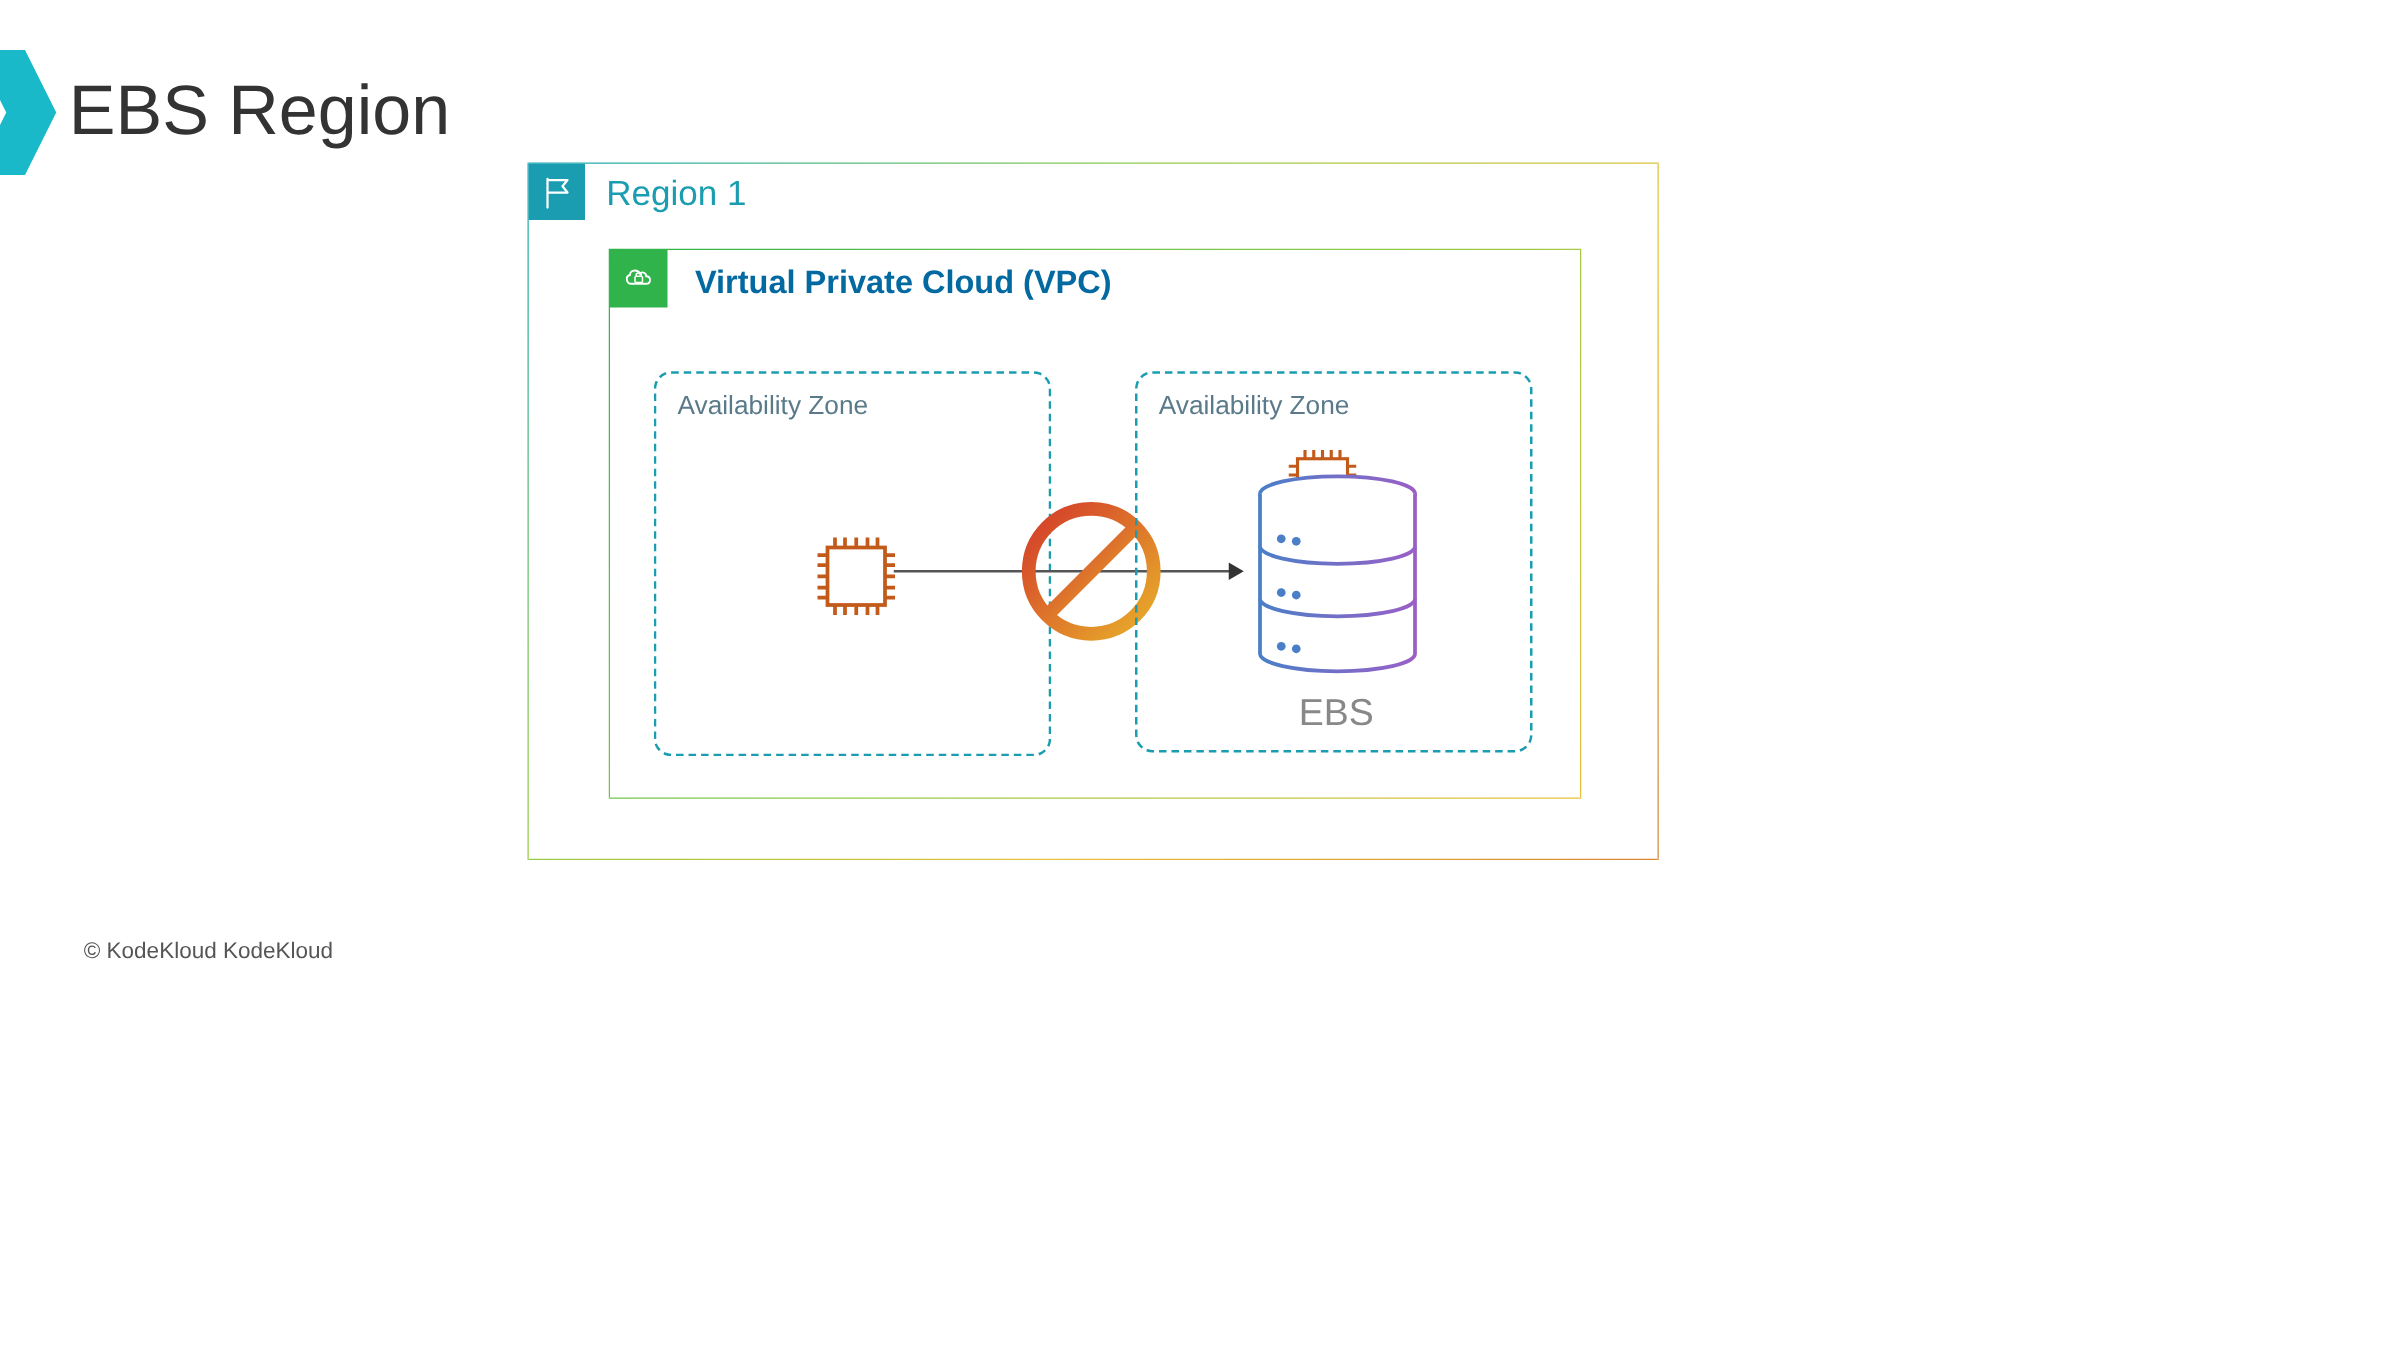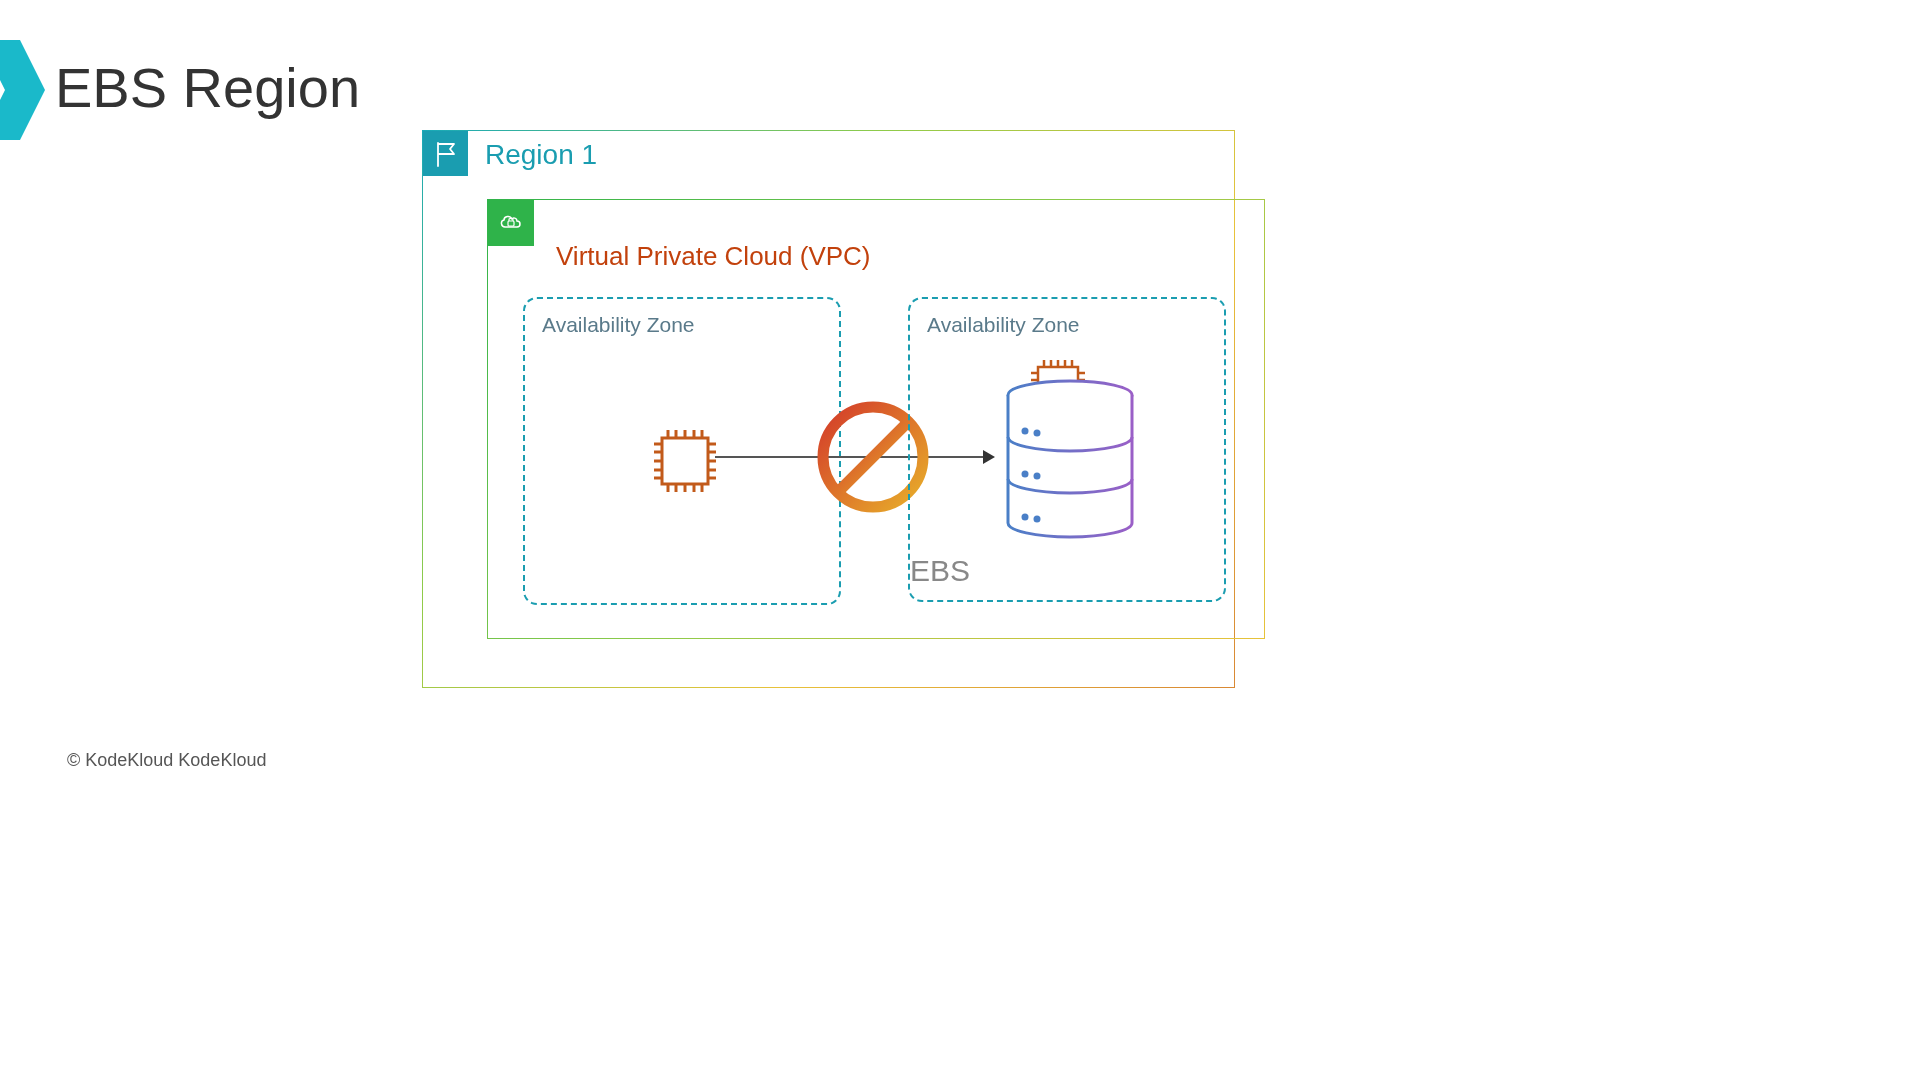--- a/index.html
+++ b/index.html
@@ -23,21 +23,21 @@
       top: 55px;
       left: 55px;
       font-size: 56px;
       font-weight: 400;
       color: #333;
     }
     .region-box {
       position: absolute;
       top: 130px;
       left: 422px;
-      width: 813px;
+      width: 905px;
       height: 558px;
       border: 1.5px solid;
       border-image: linear-gradient(135deg, #19a9b8, #8ecb4a, #e8c23a, #d98834) 1;
       border-radius: 2px;
     }
     .region-tag {
       position: absolute;
       top: 0;
       left: 0;
       width: 45px;
@@ -73,23 +73,22 @@
       background: #2fb34a;
       display: flex;
       align-items: center;
       justify-content: center;
     }
     .vpc-title {
       position: absolute;
       top: 10px;
       left: 68px;
       font-size: 26px;
-      color: #c2410c;
-      font-weight: 400;
-      margin-top: 31px;
+      color: #0369a1;
+      font-weight: 700;
     }
     .az-box {
       position: absolute;
       border: 2.5px dashed #1a9db0;
       border-radius: 14px;
     }
     .az-1 {
       top: 97px;
       left: 35px;
       width: 318px;
@@ -121,20 +120,21 @@
     .ebs-volume {
       position: absolute;
       top: 80px;
       left: 95px;
     }
     .ebs-label {
       position: absolute;
       top: 255px;
       left: 0;
       width: 318px;
+      text-align: center;
       font-size: 30px;
       color: #888;
     }
     .arrow-line {
       position: absolute;
       top: 256px;
       left: 227px;
       width: 275px;
       height: 2px;
       background: #555;

